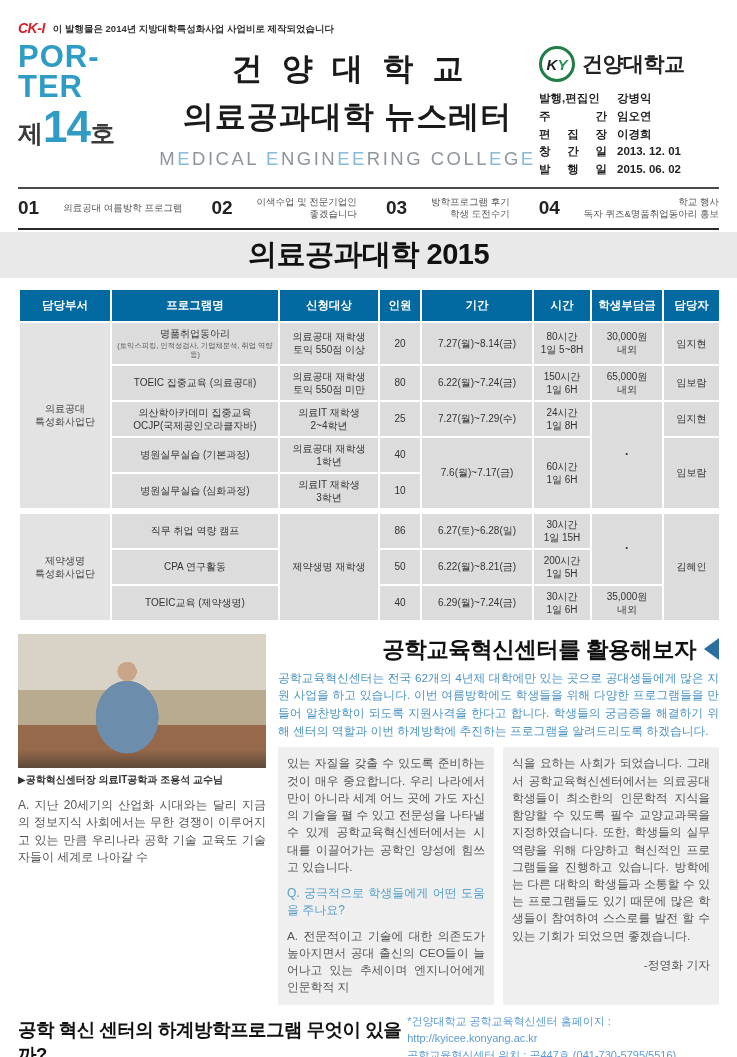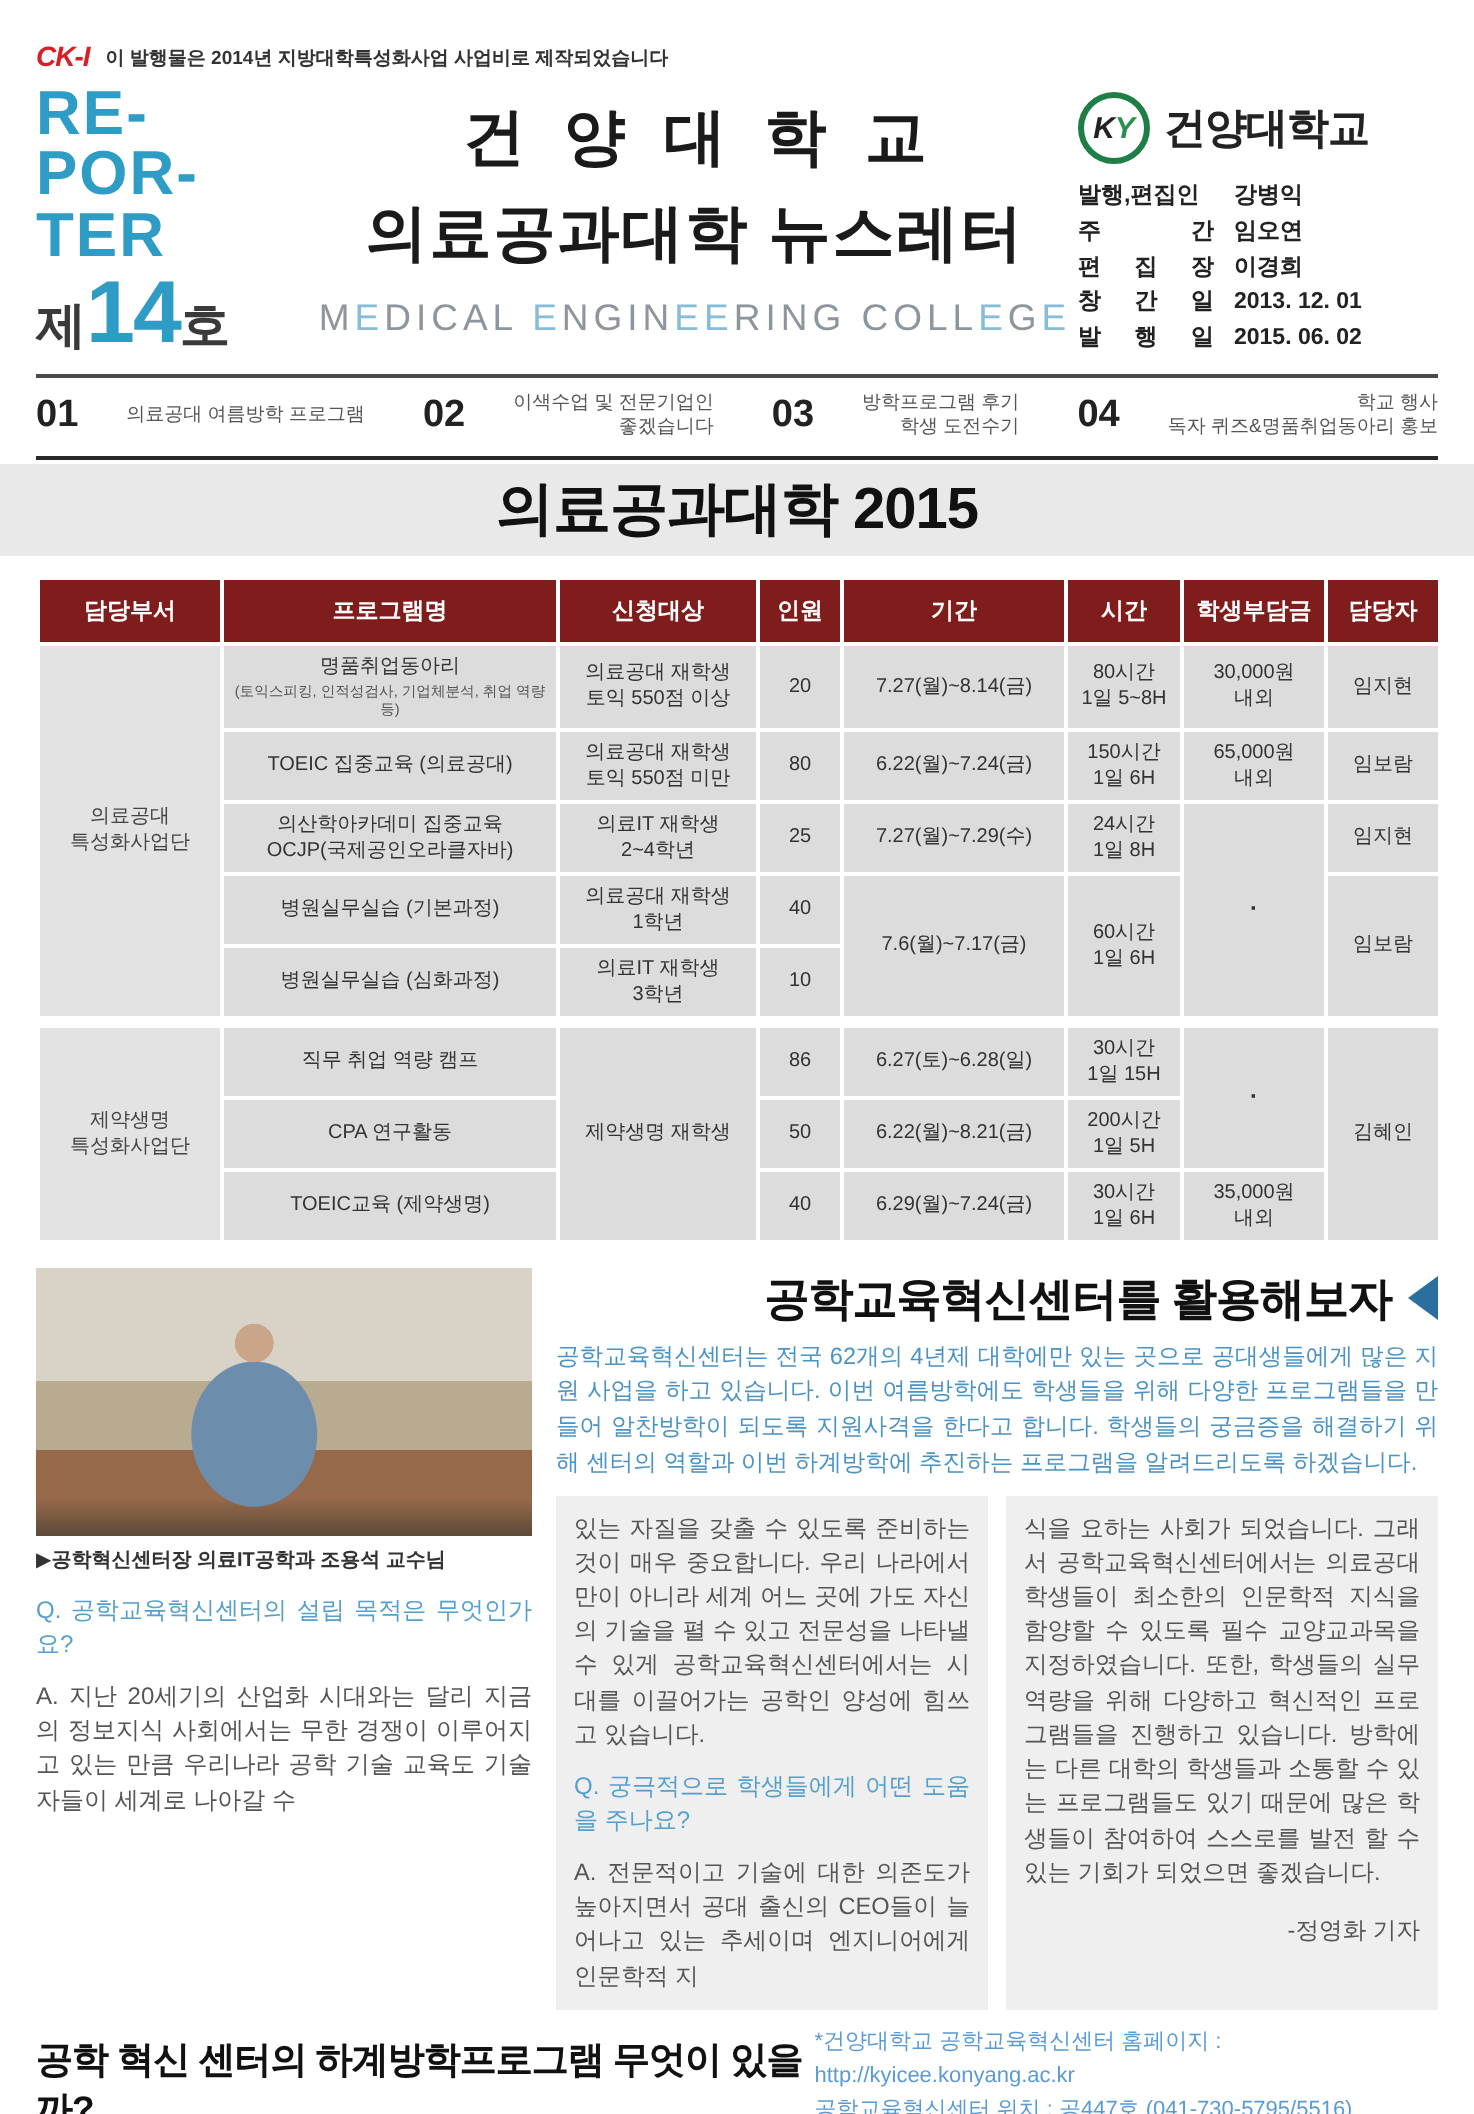--- a/index.html
+++ b/index.html
@@ -42,21 +42,21 @@
   .rule2 { margin:0 18px; border-top:2.5px solid #2a2a2a; }
 
   
   .banner { background:#e9e9e9; height:46px; margin-top:2px; display:flex; align-items:center; justify-content:center; gap:12px; }
   .banner .b1 { font-size:29px; font-weight:800; color:#111; letter-spacing:-0.5px; }
   .banner .b2 { font-size:29px; font-weight:800; color:#2b7fae; letter-spacing:-0.5px; }
 
   
   .table-wrap { padding:10px 18px 0 18px; }
   table { width:100%; border-collapse:collapse; table-layout:fixed; }
-  th { background:#7f1d1d; color:#fff; font-size:11.5px; font-weight:700; padding:8px 2px; border:2px solid #fff; }
+  th { background:#0369a1; color:#fff; font-size:11.5px; font-weight:700; padding:8px 2px; border:2px solid #fff; }
   td { background:#dcdcdc; font-size:10px; color:#333; text-align:center; vertical-align:middle;
        padding:4px 2px; border:2px solid #fff; line-height:1.3; }
   td .cmain { white-space:pre-line; }
   td .csub { font-size:7.3px; color:#555; margin-top:1px; }
   td.dept { background:#e3e3e3; color:#444; }
   td.feedot { font-weight:900; font-size:12px; }
   tr.gaprow td { border-top:6px solid #fff; }
 
   
   .article { display:flex; gap:12px; padding:12px 18px 0 18px; }
@@ -90,21 +90,20 @@
 
 <div class="page">
 
   <div class="topnote">
     <span class="ck">CK-I</span>
     <span class="note">이 발행물은 2014년 지방대학특성화사업 사업비로 제작되었습니다</span>
   </div>
 
   <div class="masthead">
     <div class="mh-left">
-      <div class="rep-line">RE-</div>
       <div class="rep-line">POR-</div>
       <div class="rep-line">TER</div>
       <div class="issue">
         <span class="fix">제</span>
         <span class="num">14</span>
         <span class="fix">호</span>
       </div>
     </div>
     <div class="mh-center">
       <div class="kt1">건양대학교</div>
@@ -386,21 +385,20 @@
             </td>
           </tr>
         </tbody>
     </table>
   </div>
 
   <div class="article">
     <div class="art-left">
       <div class="photo-main"></div>
       <div class="caption">▶공학혁신센터장 의료IT공학과 조용석 교수님</div>
-      <div class="qa-q">Q. 공학교육혁신센터의 설립 목적은 무엇인가요?</div>
       <div class="qa-a">A. 지난 20세기의 산업화 시대와는 달리 지금의 정보지식 사회에서는 무한 경쟁이 이루어지고 있는 만큼 우리나라 공학 기술 교육도 기술자들이 세계로 나아갈 수</div>
     </div>
     <div class="art-right">
       <div class="art-title-row">
         <span class="art-title">공학교육혁신센터를 활용해보자</span>
         <span class="tri-left"></span>
       </div>
       <div class="intro">공학교육혁신센터는 전국 62개의 4년제 대학에만 있는 곳으로 공대생들에게 많은 지원 사업을 하고 있습니다. 이번 여름방학에도 학생들을 위해 다양한 프로그램들을 만들어 알찬방학이 되도록 지원사격을 한다고 합니다. 학생들의 궁금증을 해결하기 위해 센터의 역할과 이번 하계방학에 추진하는 프로그램을 알려드리도록 하겠습니다.</div>
       <div class="boxes">
         <div class="box">

